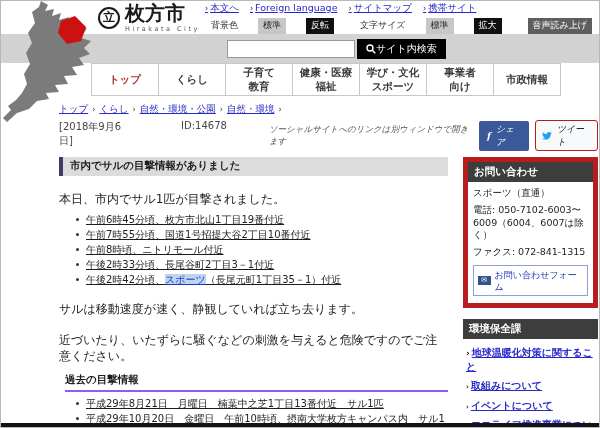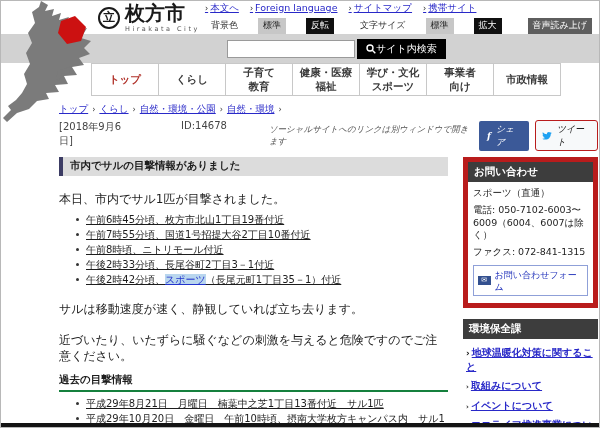--- a/index.html
+++ b/index.html
@@ -71,21 +71,21 @@
   .sec1-header { background:#dcdcdc; border-left:4px solid #3c3c64; font-size:10.5px; font-weight:bold;
                  padding:2px 7px 3px; color:#1d1d1d; }
   .para { font-size:12px; color:#1d1d1d; margin-top:16px; line-height:1.3; }
   ul.dot-list { margin:5px 0 0 27px; }
   ul.dot-list li { font-size:10px; color:#1d1d1d; margin-bottom:2px; list-style:none;
                    position:relative; line-height:1.3;text-decoration:underline; }
   ul.dot-list li::before { content:""; position:absolute; left:-10px; top:5px; width:3px; height:3px;
                    background:#333; border-radius:50%; }
   a.lib-link { color:#2233cc; background:var(--highlight-blue,#b9d6ee); text-decoration:underline; cursor:pointer; }
   .sec2-header { margin-top:9px; font-size:10.5px; font-weight:bold; color:#1d1d1d;
-                 border-bottom:2px solid #15803d; padding-bottom:3px; }
+                 border-bottom:2px solid #8b5cf6; padding-bottom:3px;margin-left:6px; }
 
   
   .side-box { border:5px solid #b91c1c; background:#fff; }
   .side-box-header { background:var(--dark-bar,#3d3d3d); color:#fff; font-weight:bold; font-size:10.5px;
                      padding:3px 6px; }
   .side-box-body { padding:5px 5px 7px; font-size:9.5px; color:#1d1d1d; line-height:1.35; }
   .contact-line { margin-bottom:4px; }
   .form-btn { margin-top:2px; display:inline-flex; align-items:center; gap:4px;
               border:1px solid #8fa0d8; padding:2.5px 4px; font-size:9px; color:#2233bb;
               background:#fff; cursor:pointer; }

